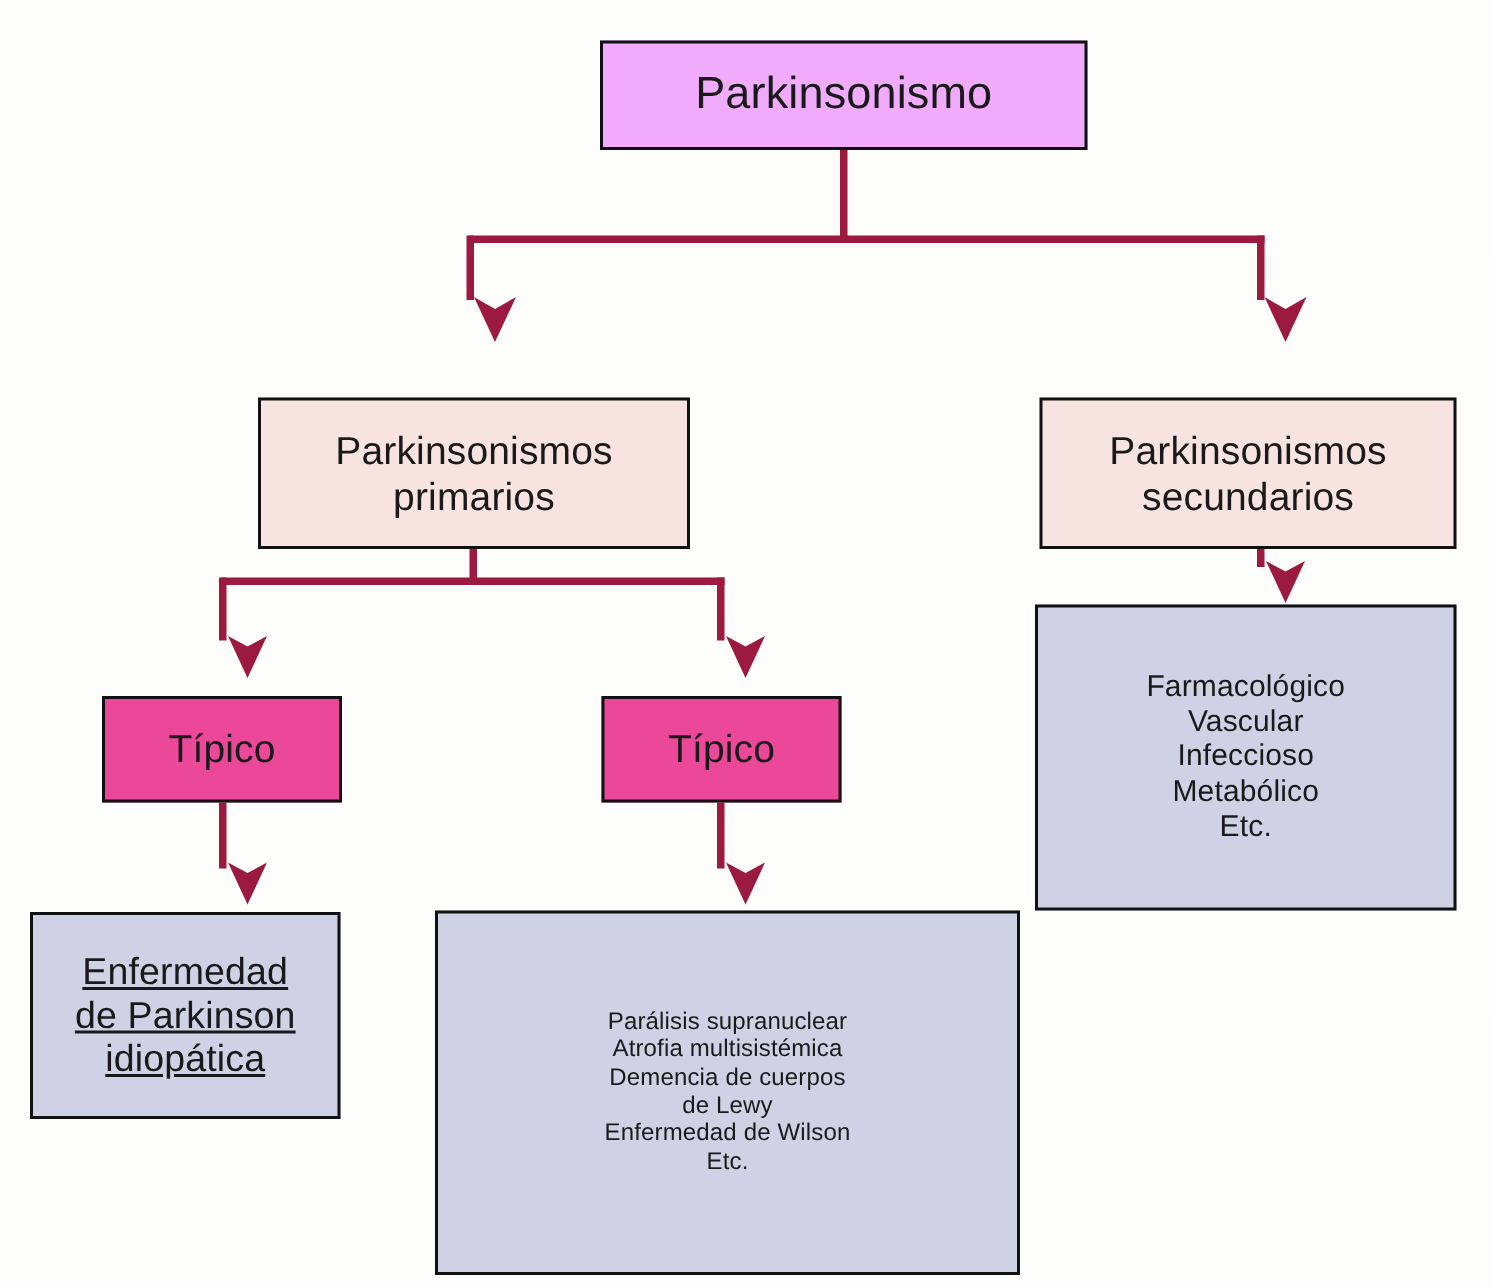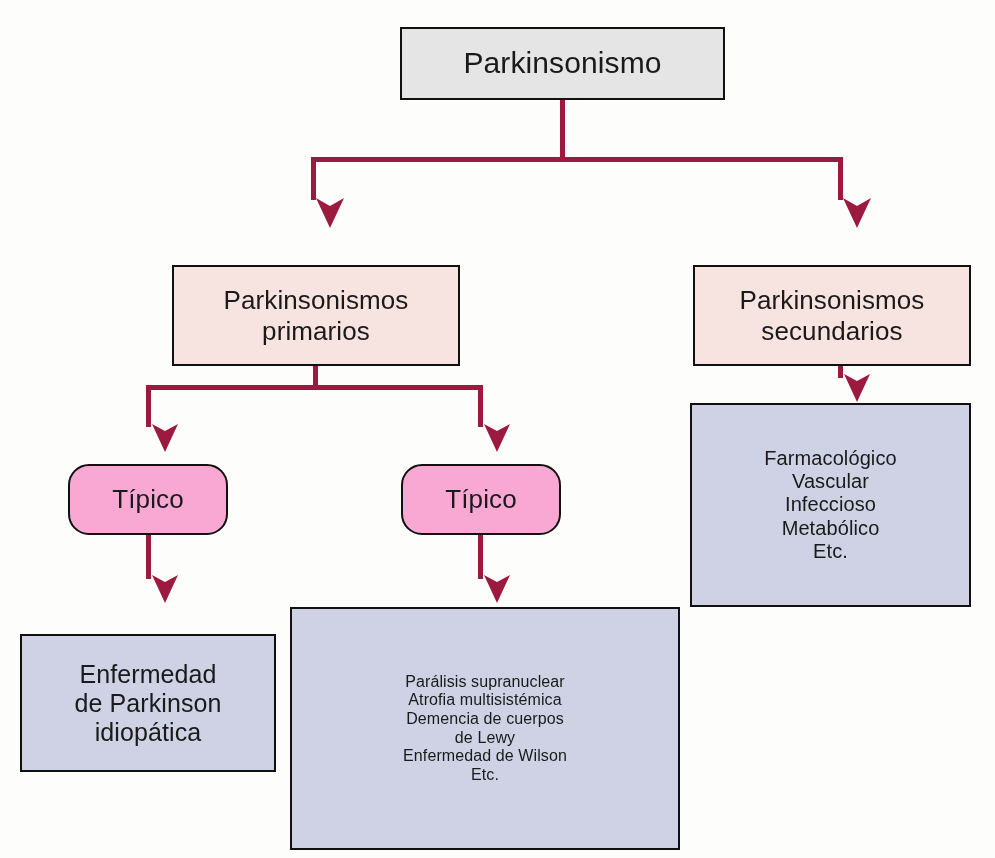--- a/index.html
+++ b/index.html
@@ -25,23 +25,23 @@
     display: flex;
     align-items: center;
     justify-content: center;
     text-align: center;
     color: #1a1a1a;
     line-height: 1.16;
     white-space: pre-line;
     letter-spacing: 0.1px;
   }
 
-  .fill-green  { background: #e5e5e5; }
+  .fill-green  { background: #f0abfc; }
   .fill-pink   { background: #f7e3df; margin-top: 36px; }
-  .fill-peach  { background: #f9a8d4; border-radius: 21px; }
+  .fill-peach  { background: #ec4899; }
   .fill-lav    { background: #ced2e4; }
 
   
   .conn {
     position: absolute;
     background: #9c1940;
   }
   .v-line { width: 5px; }
   .h-line { height: 5px; }
 
@@ -115,21 +115,21 @@
   <div class="node fill-pink" style="left:172px; top:229px; width:288px; height:101px; font-size:26px;">Parkinsonismos
 primarios</div>
 
   <div class="node fill-pink" style="left:693px; top:229px; width:278px; height:101px; font-size:26px;">Parkinsonismos
 secundarios</div>
 
   <div class="node fill-peach" style="left:68px; top:464px; width:160px; height:71px; font-size:26px;">Típico</div>
 
   <div class="node fill-peach" style="left:401px; top:464px; width:160px; height:71px; font-size:26px;">Típico</div>
 
-  <div class="node fill-lav" style="left:20px; top:634px; width:256px; height:138px; font-size:25px;">Enfermedad
+  <div class="node fill-lav" style="left:20px; top:608px; width:207px; height:138px; font-size:25px;text-decoration:underline;">Enfermedad
 de Parkinson
 idiopática</div>
 
   <div class="node fill-lav" style="left:290px; top:607px; width:390px; height:243px; font-size:16px;">Parálisis supranuclear
 Atrofia multisistémica
 Demencia de cuerpos
 de Lewy
 Enfermedad de Wilson
 Etc.</div>
 

